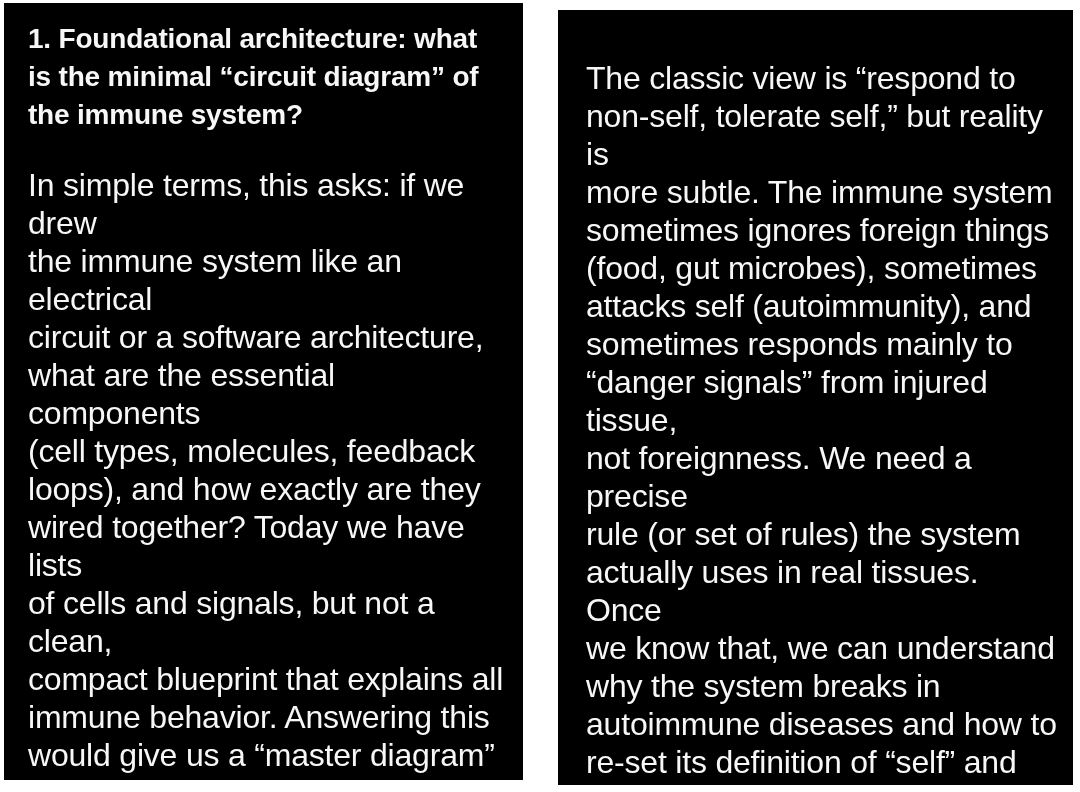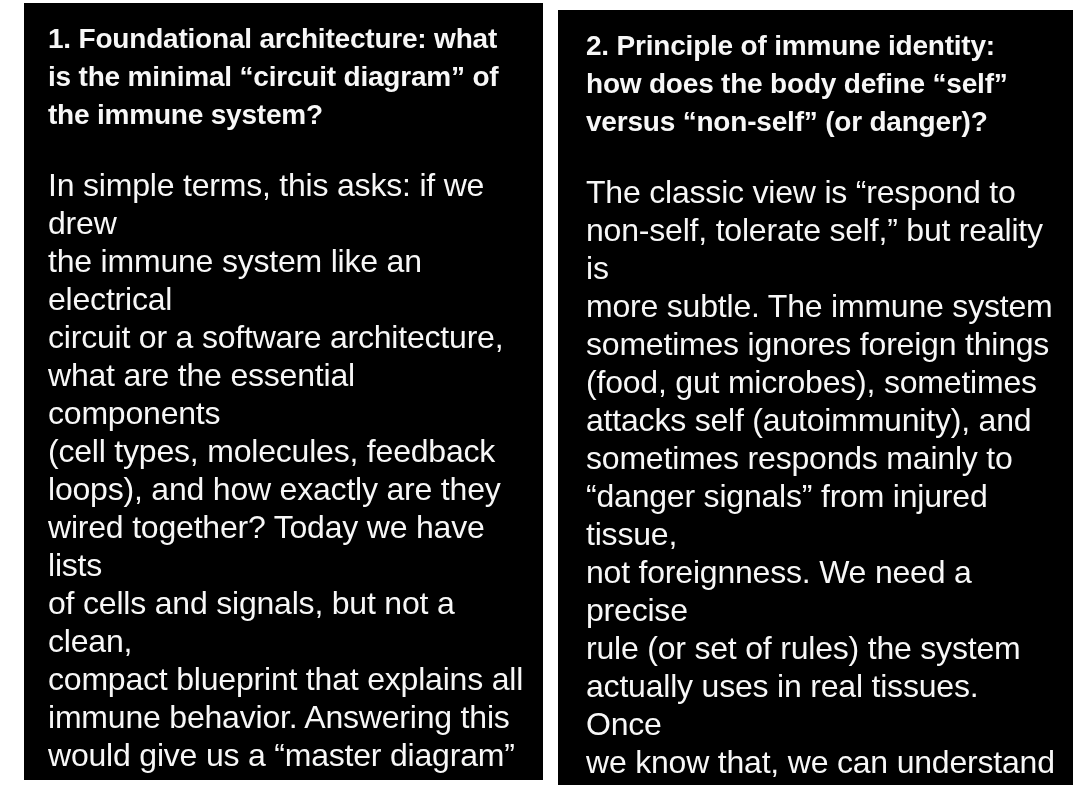--- a/index.html
+++ b/index.html
@@ -20,21 +20,20 @@
     color: #f7f7f7;
     box-sizing: border-box;
     overflow: hidden;
   }
   .card-1 {
     left: 4px;
     top: 3px;
     width: 519px;
     height: 777px;
     padding: 17px 18px 16px 24px;
-    margin-left: 20px;
   }
   .card-2 {
     left: 558px;
     top: 10px;
     width: 515px;
     height: 775px;
     padding: 17px 16px 16px 28px;
   }
   .card-heading {
     margin: 0;
@@ -74,23 +73,20 @@
 immune behavior. Answering this
 would give us a “master diagram”
 from which we can predict what
 happens when any part is changed
 —crucial for systematically
 designing therapies instead of
 tweaking one molecule at a time.</p>
   </section>
 
   <section class="card card-2" style="background: rgb(0, 0, 0); color: rgb(247, 247, 247);">
-    <h2 class="card-heading">2. Principle of immune identity:
-how does the body define “self”
-versus “non-self” (or danger)?</h2>
     <p class="card-body">The classic view is “respond to
 non-self, tolerate self,” but reality is
 more subtle. The immune system
 sometimes ignores foreign things
 (food, gut microbes), sometimes
 attacks self (autoimmunity), and
 sometimes responds mainly to
 “danger signals” from injured tissue,
 not foreignness. We need a precise
 rule (or set of rules) the system

